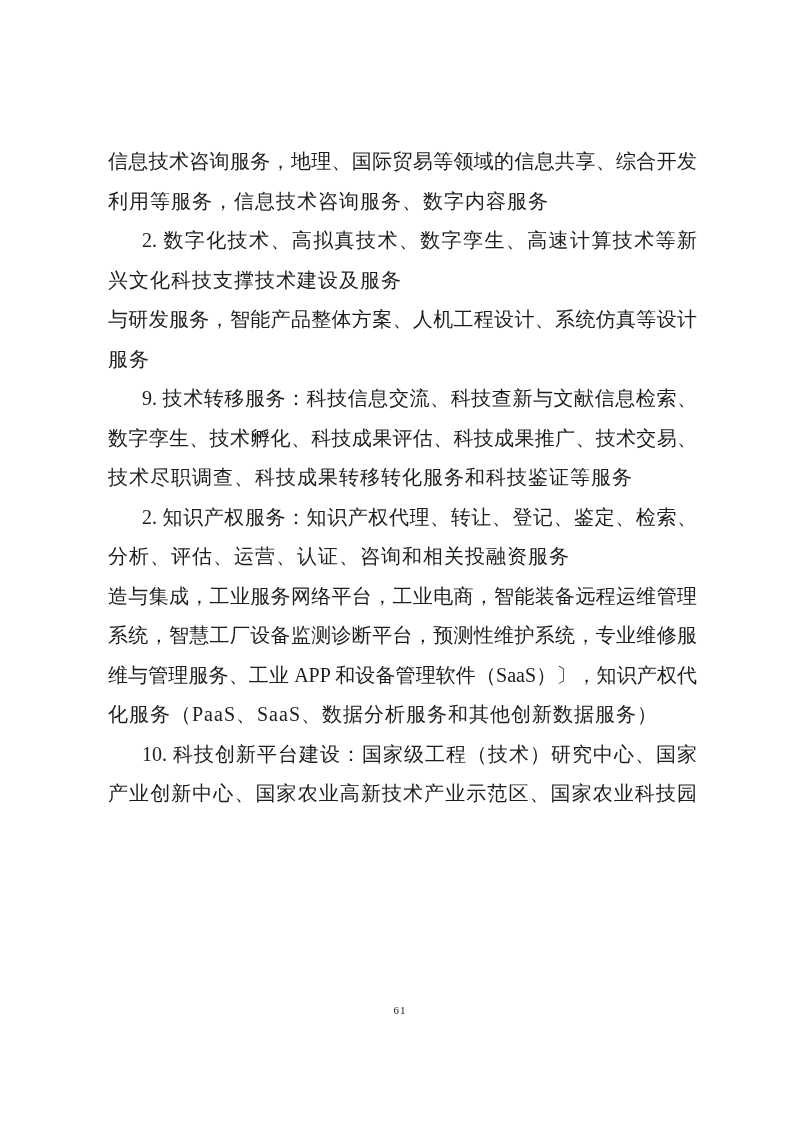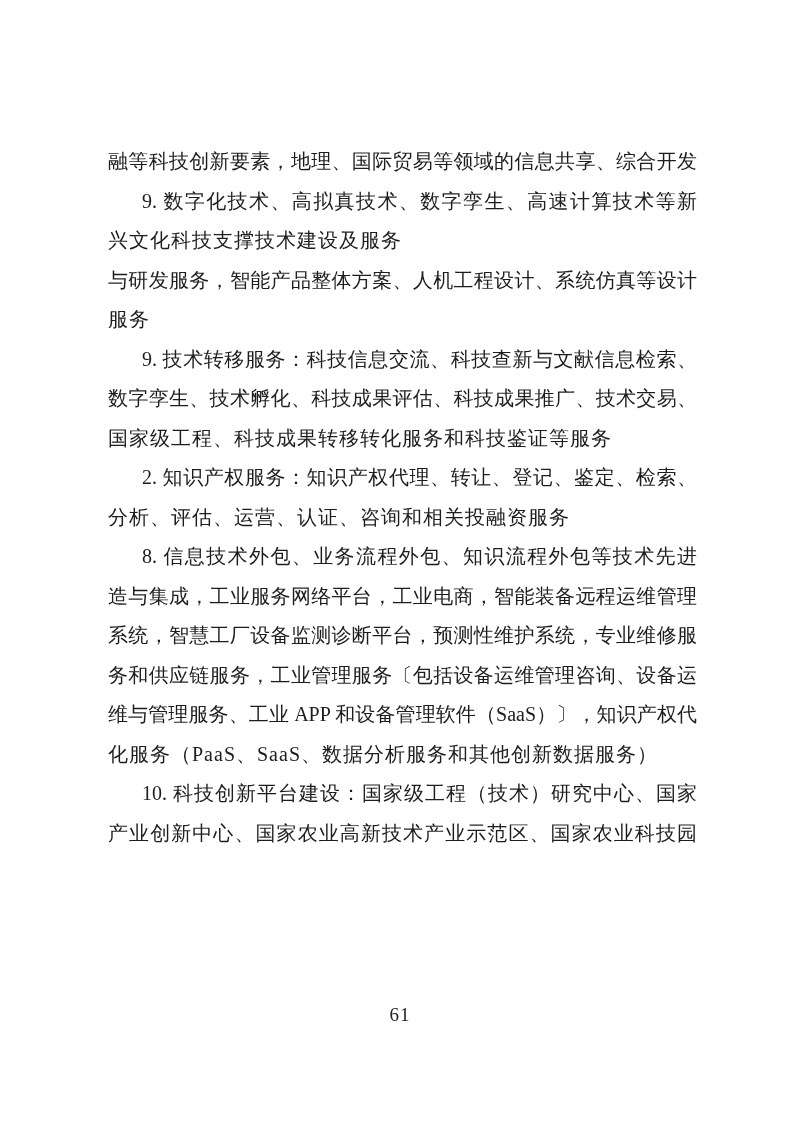--- a/index.html
+++ b/index.html
@@ -40,44 +40,43 @@
   }
   .line.indent {
     padding-left: 34px;
   }
   .page-num {
     position: absolute;
     top: 1004px;
     left: 0;
     width: 100%;
     text-align: center;
-    font-size: 19px;
+    font-size: 11px;
     letter-spacing: 1px;
     color: #222222;
   }
 </style>
 </head>
 <body>
 
 <div class="page">
   <div class="text-block">
-    <div class="line jfull">融等科技创新要素，地理、国际贸易等领域的信息共享、综合开发</div>
-    <div class="line jfull indent">9. 数字化技术、高拟真技术、数字孪生、高速计算技术等新</div>
+    <div class="line jfull">信息技术咨询服务，地理、国际贸易等领域的信息共享、综合开发</div>
+    <div class="line natural">利用等服务，信息技术咨询服务、数字内容服务</div>
+    <div class="line jfull indent">2. 数字化技术、高拟真技术、数字孪生、高速计算技术等新</div>
     <div class="line natural">兴文化科技支撑技术建设及服务</div>
     <div class="line jfull">与研发服务，智能产品整体方案、人机工程设计、系统仿真等设计</div>
     <div class="line natural">服务</div>
     <div class="line jfull indent">9. 技术转移服务：科技信息交流、科技查新与文献信息检索、</div>
     <div class="line jfull">数字孪生、技术孵化、科技成果评估、科技成果推广、技术交易、</div>
-    <div class="line natural">国家级工程、科技成果转移转化服务和科技鉴证等服务</div>
+    <div class="line natural">技术尽职调查、科技成果转移转化服务和科技鉴证等服务</div>
     <div class="line jfull indent">2. 知识产权服务：知识产权代理、转让、登记、鉴定、检索、</div>
     <div class="line natural">分析、评估、运营、认证、咨询和相关投融资服务</div>
-    <div class="line jfull indent">8. 信息技术外包、业务流程外包、知识流程外包等技术先进</div>
     <div class="line jfull">造与集成，工业服务网络平台，工业电商，智能装备远程运维管理</div>
     <div class="line jfull">系统，智慧工厂设备监测诊断平台，预测性维护系统，专业维修服</div>
-    <div class="line jfull">务和供应链服务，工业管理服务〔包括设备运维管理咨询、设备运</div>
     <div class="line jfull">维与管理服务、工业 APP 和设备管理软件（SaaS）〕，知识产权代理</div>
     <div class="line natural">化服务（PaaS、SaaS、数据分析服务和其他创新数据服务）</div>
     <div class="line jfull indent">10. 科技创新平台建设：国家级工程（技术）研究中心、国家</div>
     <div class="line jfull">产业创新中心、国家农业高新技术产业示范区、国家农业科技园区、</div>
   </div>
 
   <div class="page-num">61</div>
 </div>
 
 </body></html>

